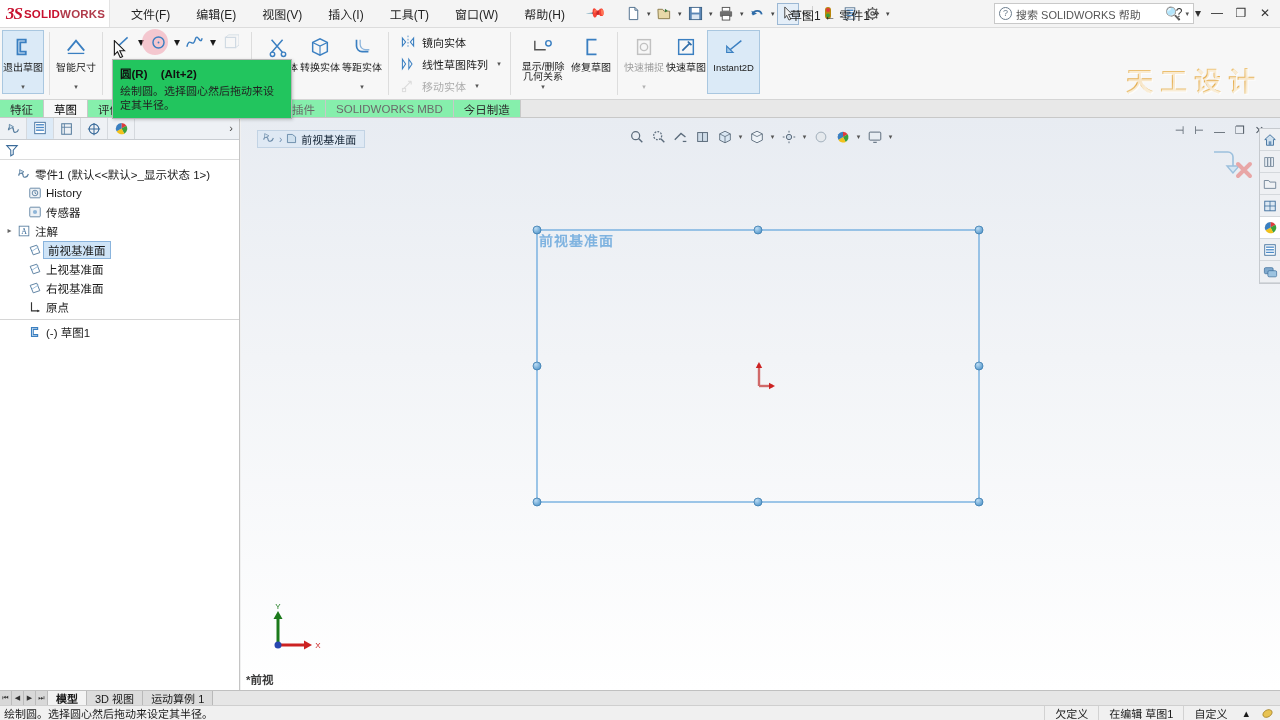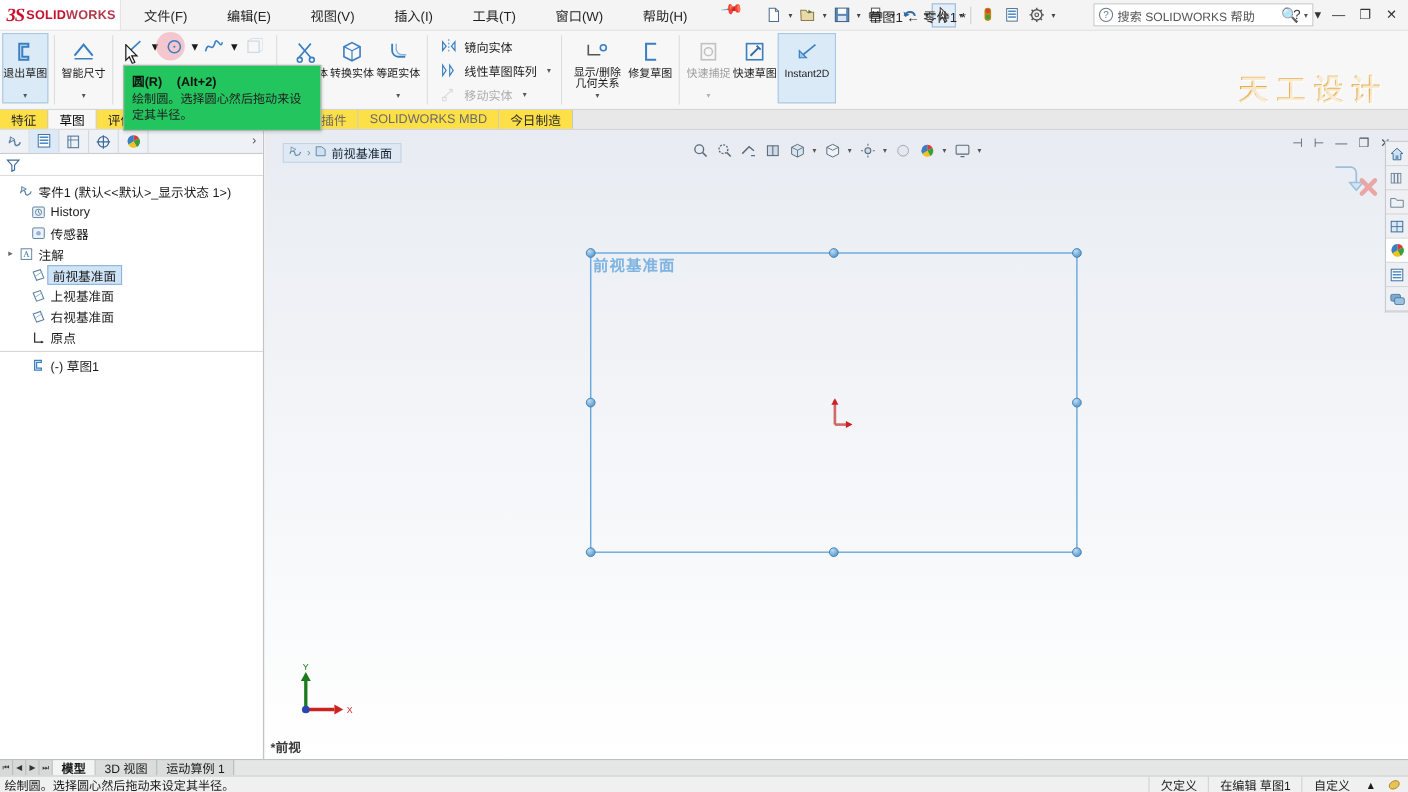--- a/index.html
+++ b/index.html
@@ -31,21 +31,21 @@
   }
   .sw-logo .ds3 {
     font-family: "Liberation Serif", "DejaVu Serif", serif;
     font-size: 17px; font-style: italic; font-weight: bold;
     color: #c8102e; letter-spacing: -1px; margin-right: 2px;
   }
   .sw-logo .swtext {
     font-size: 11.5px; font-weight: bold; color: #c8102e; letter-spacing: 0.2px;
   }
   .sw-logo .swtext .lite { color: #b03a4a; font-weight: bold; }
-  .menubar { display: flex; align-items: flex-start; margin-left: 12px; gap: 18px; }
+  .menubar { display: flex; align-items: center; margin-left: 12px; gap: 8px; }
   .menubar .mi {
     padding: 4px 9px; font-size: 12px; color: #1f1f1f; cursor: default; white-space: nowrap;
   }
   .pin-icon { margin-left: 6px; color: #2d6ca8; font-size: 13px; transform: rotate(40deg); display:inline-block; }
 
   .qtb { display: flex; align-items: center; margin-left: 18px; gap: 0; height: 27px; }
   .qtb .qbtn {
     width: 22px; height: 22px; display: flex; align-items: center; justify-content: center;
     cursor: default;
   }
@@ -143,21 +143,21 @@
   .cursor-arrow { position: absolute; left: 113px; top: 40px; z-index: 61; }
 
   
   .cmdtabs {
     position: absolute; left: 0; top: 100px; width: 1280px; height: 18px;
     background: #e8e8e8; border-bottom: 1px solid #c8c8c8;
     display: flex; align-items: stretch;
   }
   .cmdtabs .ct {
     padding: 0 10px; display: flex; align-items: center; font-size: 11.5px; color: #2a2a2a;
-    border-right: 1px solid #c8c8c8; cursor: default; background: #fde047;
+    border-right: 1px solid #c8c8c8; cursor: default; background: #86efac;
     white-space: nowrap;
   }
   .cmdtabs .ct.active { background: #f7f7f7; color: #000; }
   .cmdtabs .ct.faded { color: #6a6a6a; }
   .cmdtabs .rest { flex: 1; background: #e8e8e8; }
 
   
   .leftpanel {
     position: absolute; left: 0; top: 118px; width: 240px; height: 572px;
     background: #ffffff; border-right: 1px solid #c4c4c4;

